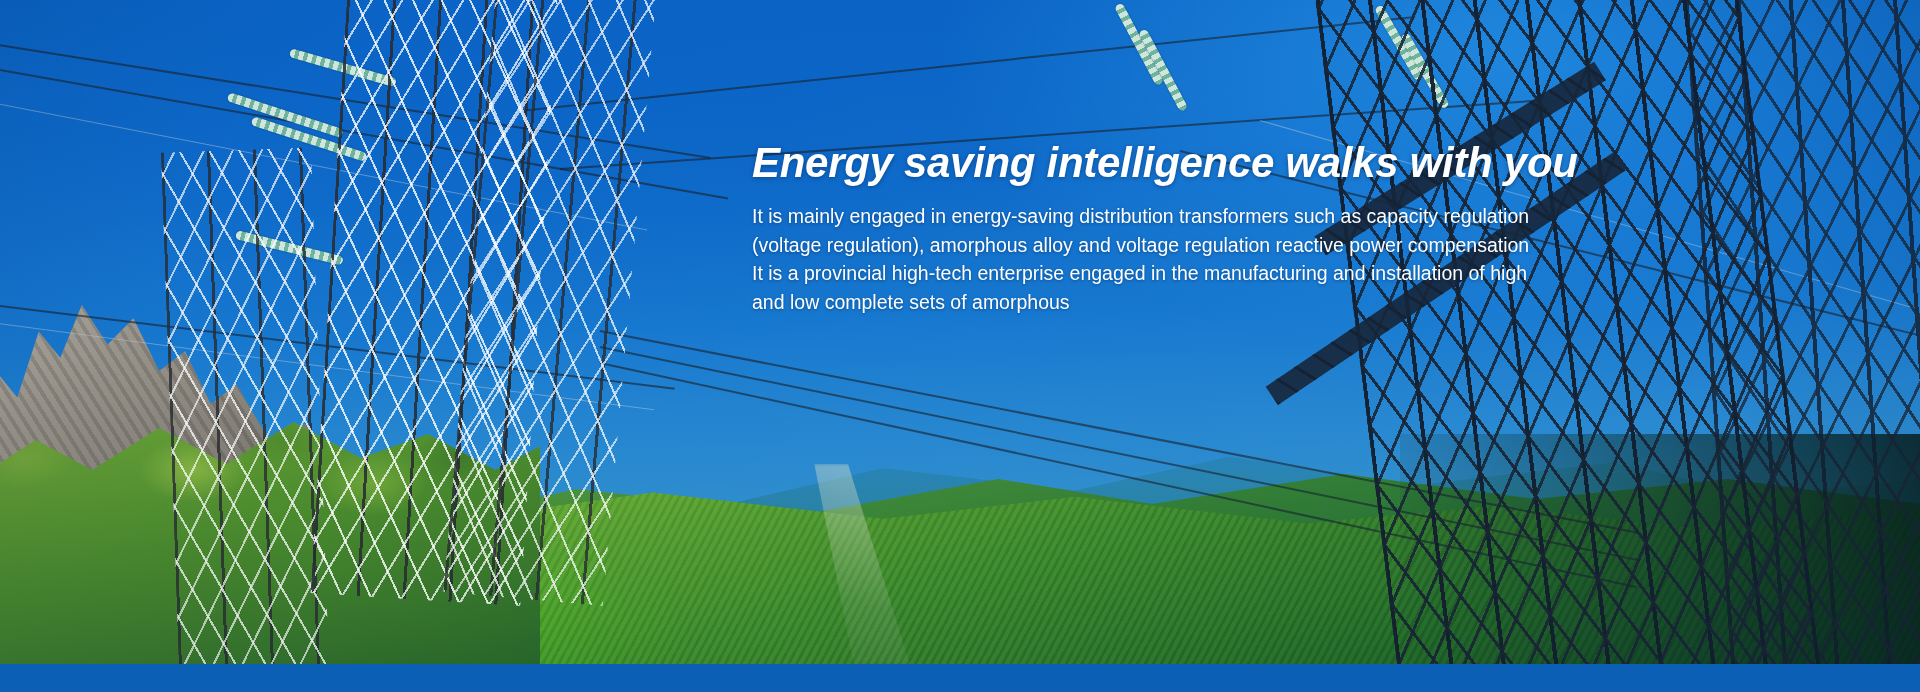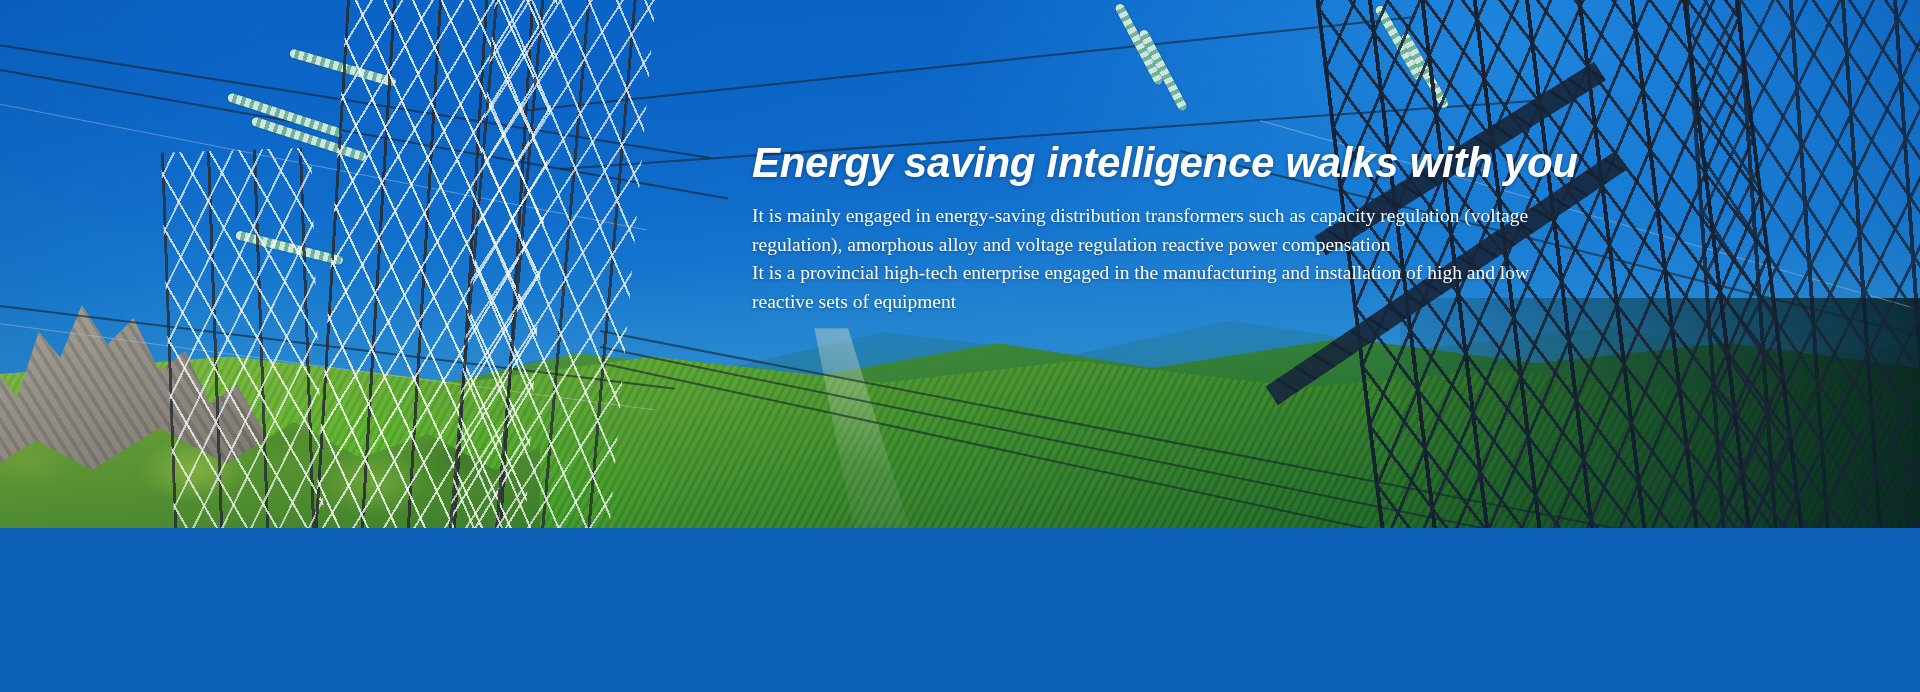--- a/index.html
+++ b/index.html
@@ -5,21 +5,21 @@
   * { margin:0; padding:0; box-sizing:border-box; }
   html, body {
     width:1920px; height:692px;
     overflow:hidden;
     background:#0b5fb5;
     font-family:"Liberation Sans", sans-serif;
   }
 
   #banner {
     position:relative;
-    width:1920px; height:528px;
+    width:1920px; height:664px;
     overflow:hidden;
     padding-left:8px;
   }
 
   
   .sky {
     position:absolute; inset:0;
     background:
       radial-gradient(ellipse 900px 500px at 78% 8%, #1f86dd 0%, rgba(31,134,221,0) 62%),
       radial-gradient(ellipse 1100px 600px at 30% -10%, #0a63c6 0%, rgba(10,99,198,0) 65%),
@@ -171,21 +171,20 @@
     font-size:20px;
     line-height:1.35;
     box-shadow:0 2px 10px rgba(0,30,70,.18);
   }
   #paragraphs {
     margin-top:16px;
     color:#ffffff;
     font-size:19.5px;
     line-height:28.5px;
     text-shadow:0 1px 3px rgba(0,40,90,.5);
-    font-family:Liberation Serif, serif;
   }
   #paragraphs p { margin:0; }
   #paragraphs p + p { margin-top:0; }
 
   
   .vignette {
     position:absolute; inset:0; pointer-events:none;
     background:radial-gradient(ellipse 1400px 800px at 50% 45%, rgba(0,0,0,0) 55%, rgba(0,20,50,.16) 100%);
   }
 </style>
@@ -238,18 +237,18 @@
 
   <div class="vignette"></div>
 
   <div id="content">
 
     <h1 id="headline">Energy saving intelligence walks with you</h1>
 
 
     <div id="paragraphs">
       <p>It is mainly engaged in energy-saving distribution transformers such as capacity regulation (voltage regulation), amorphous alloy and voltage regulation reactive power compensation</p>
-      <p>It is a provincial high-tech enterprise engaged in the manufacturing and installation of high and low reactive sets of equipment</p>
+      <p>It is a provincial high-tech enterprise engaged in the manufacturing and installation of high and low complete sets of amorphous</p>
     </div>
 
   </div>
 
 </div>
 
 </body></html>

